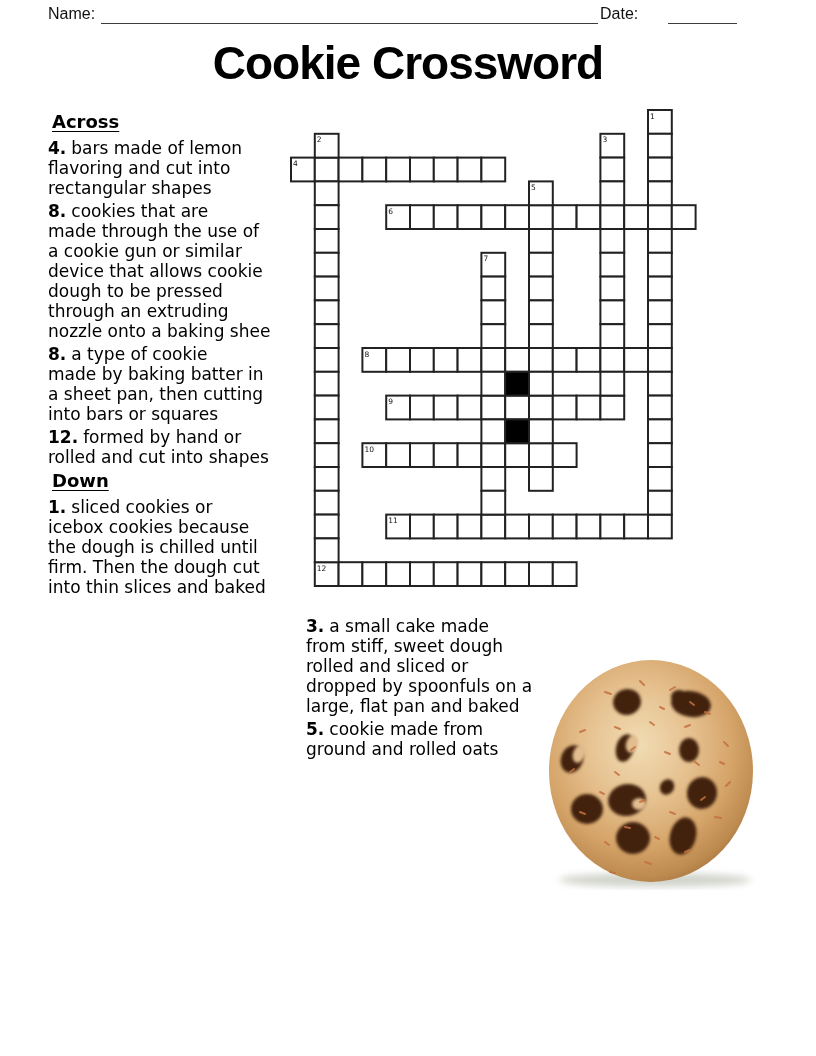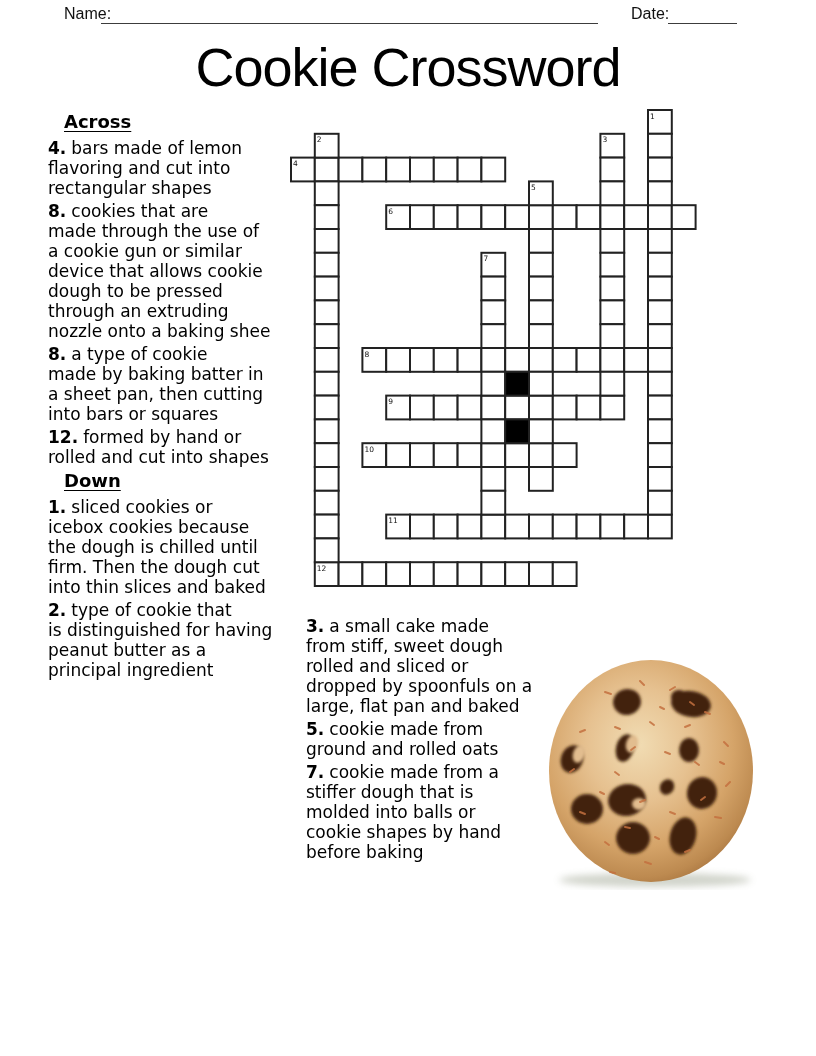--- a/index.html
+++ b/index.html
@@ -1,37 +1,37 @@
 <!DOCTYPE html>
 <html><head>
 <meta charset="utf-8">
 <style>
   html,body{margin:0;padding:0;background:#fff;}
   .page{position:relative;width:816px;height:1056px;background:#ffffff;overflow:hidden;
         font-family:"DejaVu Sans",sans-serif;color:#000;}
   
   .hdr-label{position:absolute;font-family:"Liberation Sans",sans-serif;font-size:16px;color:#111;}
-  #name-label{left:64px;top:5px;}
-  #date-label{left:631px;top:5px;}
+  #name-label{left:48px;top:5px;}
+  #date-label{left:600px;top:5px;}
   .blank-line{position:absolute;border-bottom:1.5px solid #3c3c3c;height:20px;top:3px;}
   #name-line{left:101px;width:497px;}
   #date-line{left:668px;width:69px;}
   
   .title{position:absolute;left:0;right:0;top:36px;text-align:center;
-         font-family:"Liberation Sans",sans-serif;font-size:54px;font-weight:400;
+         font-family:"Liberation Sans",sans-serif;font-size:46px;font-weight:700;
          letter-spacing:-1px;color:#000;}
   
   .grid{position:absolute;left:289px;top:108px;width:409px;height:480px;}
   .cellnum{font-family:"DejaVu Sans",sans-serif;font-size:7.5px;fill:#111;}
   
   .col{position:absolute;font-size:17px;line-height:20px;}
   .col-left{left:48px;top:111px;width:246px;}
   .col-mid{left:290px;top:616px;width:256px;margin-left:16px;}
   .sec-head{font-size:18px;font-weight:bold;text-decoration:underline;
-            text-underline-offset:3px;margin:0 0 6px 16px;line-height:21px;}
+            text-underline-offset:3px;margin:0 0 6px 4px;line-height:21px;}
   .clue{margin:0 0 3px 0;}
   .clue-num{font-weight:bold;margin-right:5px;}
   .clue-text{white-space:pre-line;}
   
   .cookie{position:absolute;left:543px;top:650px;width:220px;height:240px;}
 </style>
 </head>
 <body>
 
 <div class="page">
@@ -212,39 +212,30 @@
 a sheet pan, then cutting
 into bars or squares</span></p>
     <p class="clue"><span class="clue-num">12.</span><span class="clue-text">formed by hand or
 rolled and cut into shapes</span></p>
     <h2 class="sec-head">Down</h2>
     <p class="clue"><span class="clue-num">1.</span><span class="clue-text">sliced cookies or
 icebox cookies because
 the dough is chilled until
 firm. Then the dough cut
 into thin slices and baked</span></p>
-    <p class="clue"><span class="clue-num">2.</span><span class="clue-text">type of cookie that
-is distinguished for having
-peanut butter as a
-principal ingredient</span></p>
   </div>
 
   <div class="col col-mid">
     <p class="clue"><span class="clue-num">3.</span><span class="clue-text">a small cake made
 from stiff, sweet dough
 rolled and sliced or
 dropped by spoonfuls on a
 large, flat pan and baked</span></p>
     <p class="clue"><span class="clue-num">5.</span><span class="clue-text">cookie made from
 ground and rolled oats</span></p>
-    <p class="clue"><span class="clue-num">7.</span><span class="clue-text">cookie made from a
-stiffer dough that is
-molded into balls or
-cookie shapes by hand
-before baking</span></p>
   </div>
 
   <svg class="cookie" viewBox="0 0 220 240" xmlns="http://www.w3.org/2000/svg">
     <defs>
       <radialGradient id="cookieBody" cx="44%" cy="38%" r="68%">
         <stop offset="0%" stop-color="#f1dcb3"></stop>
         <stop offset="38%" stop-color="#e6c190"></stop>
         <stop offset="68%" stop-color="#d5a469"></stop>
         <stop offset="88%" stop-color="#bd8a50"></stop>
         <stop offset="100%" stop-color="#a3703c"></stop>

